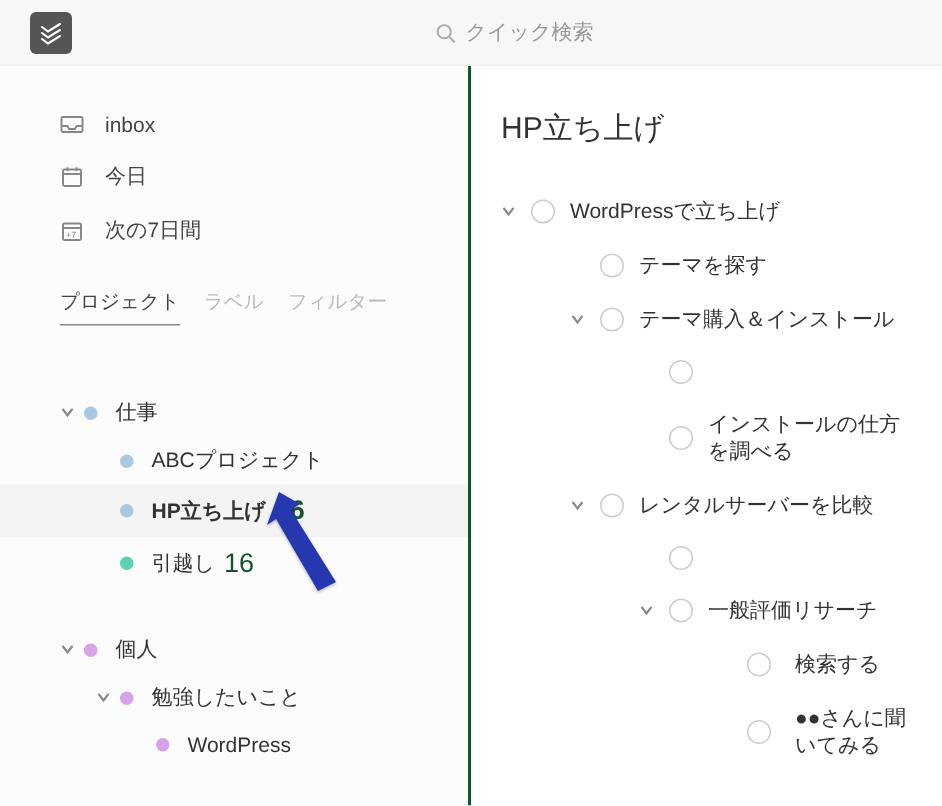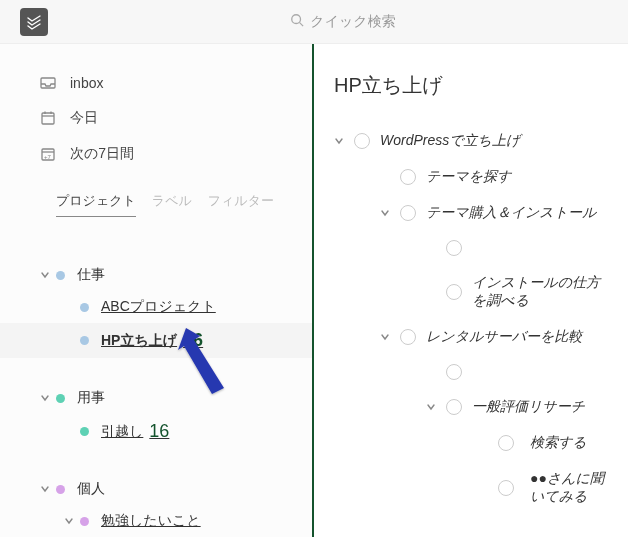--- a/index.html
+++ b/index.html
@@ -1,49 +1,49 @@
 <!DOCTYPE html>
 <html><head>
 <meta charset="utf-8">
 <style>
   * { box-sizing: border-box; margin: 0; padding: 0; }
   body { font-family: -apple-system, BlinkMacSystemFont, "Segoe UI", "Hiragino Sans", "Meiryo", sans-serif; font-size: 14px; color: #333; background: #fff; }
 
   .topbar { height: 44px; background: #f7f7f7; border-bottom: 1px solid #eee; display: flex; align-items: center; padding: 0 20px; }
   .logo { width: 28px; height: 28px; background: #555; border-radius: 4px; display: flex; align-items: center; justify-content: center; margin-right: 30px; }
   .logo svg { width: 16px; height: 16px; }
-  .search { flex: 1; display: flex; justify-content: center; color: #999; gap: 6px; }
+  .search { flex: 1; display: flex; align-items: center; justify-content: center; color: #999; gap: 6px; }
   .search svg { width: 14px; height: 14px; }
 
   .layout { display: flex; height: calc(537px - 44px); }
   .sidebar { width: 314px; background: #fcfcfc; border-right: 2px solid #14532d; padding: 22px 0 12px 0; overflow-y: auto; text-align: right; }
   .main { flex: 1; padding: 28px 20px 10px 20px; overflow-y: auto; }
 
   .nav-item { display: flex; align-items: center; padding: 9px 0 9px 40px; gap: 14px; color: #444; cursor: pointer; }
   .nav-item svg { width: 16px; height: 16px; flex-shrink: 0; }
 
-  .tabs { display: flex; gap: 16px; padding: 20px 0 8px 56px; font-size: 13px; }
+  .tabs { display: flex; gap: 16px; padding: 20px 0 8px 40px; font-size: 13px; }
   .tab { color: #bbb; cursor: pointer; padding-bottom: 6px; }
   .tab.active { color: #444; border-bottom: 1px solid #888; }
 
   .proj-list { padding-top: 10px; }
   .proj-row { display: flex; align-items: center; padding: 7px 10px 7px 0; cursor: pointer; position: relative; }
   .proj-row.selected { background: #f4f4f4; font-weight: 600; }
   .proj-row .caret { width: 10px; height: 10px; display: inline-flex; align-items: center; justify-content: center; margin-right: 6px; color: #888; flex-shrink: 0; }
   .proj-row .caret svg { width: 8px; height: 8px; }
   .proj-row .dot { width: 9px; height: 9px; border-radius: 50%; margin-right: 12px; flex-shrink: 0; }
   .proj-row .label { flex: 0 1 auto; color: #333; font-size: 14px; }
   .proj-row .count { color: #14532d; font-size: 18px; margin-left: 6px; }
   .indent-0 { padding-left: 40px; margin-top: 24px; }
-  .indent-1 { padding-left: 64px; text-decoration: underline; }
+  .indent-1 { padding-left: 64px; }
   .indent-2 { padding-left: 88px; }
 
   h1.page-title { font-size: 20px; font-weight: 400; color: #333; margin-bottom: 24px; }
 
-  .task-row { display: flex; align-items: center; padding: 9px 0; gap: 10px; cursor: pointer; font-style: italic; }
+  .task-row { display: flex; align-items: center; padding: 9px 0; gap: 10px; cursor: pointer; }
   .task-row .caret { width: 10px; height: 10px; display: inline-flex; align-items: center; justify-content: center; color: #888; flex-shrink: 0; }
   .task-row .caret svg { width: 8px; height: 8px; }
   .task-row .caret.hidden { visibility: hidden; }
   .task-row .circle { width: 16px; height: 16px; border: 1px solid #ccc; border-radius: 50%; flex-shrink: 0; }
   .task-row .tlabel { font-size: 14px; color: #333; }
   .tindent-0 { padding-left: 0; }
   .tindent-1 { padding-left: 46px; }
   .tindent-2 { padding-left: 92px; }
   .tindent-3 { padding-left: 138px; gap: 16px; }
 
@@ -115,29 +115,20 @@
           <span class="caret" style="visibility: hidden;"></span>
           <span class="dot" style="background: rgb(168, 200, 228);"></span>
           <span class="label">ABCプロジェクト</span>
         </div>
         <div class="proj-row indent-1 selected">
           <span class="caret" style="visibility: hidden;"></span>
           <span class="dot" style="background: rgb(168, 200, 228);"></span>
           <span class="label">HP立ち上げ</span>
           <span class="count">16</span>
         </div>
-        <div class="proj-row indent-0">
-          <span class="caret">
-            <svg viewBox="0 0 8 8">
-              <path d="M1 2 L4 6 L7 2" stroke="currentColor" stroke-width="1.4" fill="none" stroke-linecap="round"></path>
-            </svg>
-          </span>
-          <span class="dot" style="background: rgb(94, 209, 180);"></span>
-          <span class="label">用事</span>
-        </div>
         <div class="proj-row indent-1">
           <span class="caret" style="visibility: hidden;"></span>
           <span class="dot" style="background: rgb(94, 209, 180);"></span>
           <span class="label">引越し</span>
           <span class="count">16</span>
         </div>
         <div class="proj-row indent-0">
           <span class="caret">
             <svg viewBox="0 0 8 8">
               <path d="M1 2 L4 6 L7 2" stroke="currentColor" stroke-width="1.4" fill="none" stroke-linecap="round"></path>
@@ -147,20 +138,25 @@
           <span class="label">個人</span>
         </div>
         <div class="proj-row indent-1">
           <span class="caret">
             <svg viewBox="0 0 8 8">
               <path d="M1 2 L4 6 L7 2" stroke="currentColor" stroke-width="1.4" fill="none" stroke-linecap="round"></path>
             </svg>
           </span>
           <span class="dot" style="background: rgb(214, 162, 232);"></span>
           <span class="label">勉強したいこと</span>
+        </div>
+        <div class="proj-row indent-2">
+          <span class="caret" style="visibility: hidden;"></span>
+          <span class="dot" style="background: rgb(214, 162, 232);"></span>
+          <span class="label">WordPress</span>
         </div>
       </div>
   </div>
 
   <div class="main">
     <h1 class="page-title">HP立ち上げ</h1>
     <div id="task-list">
         <div class="task-row tindent-0">
           <span class="caret">
             <svg viewBox="0 0 8 8">

